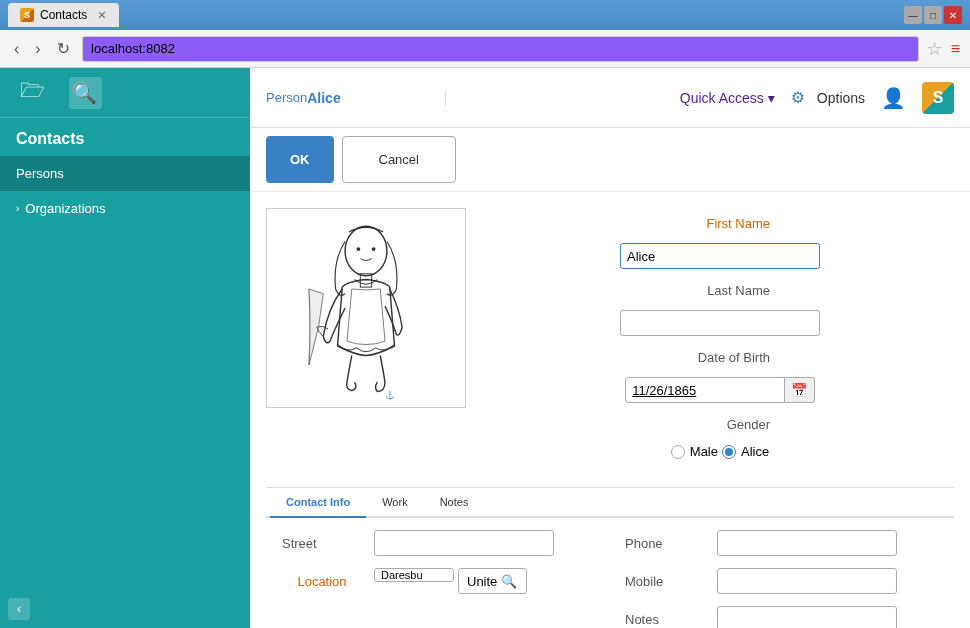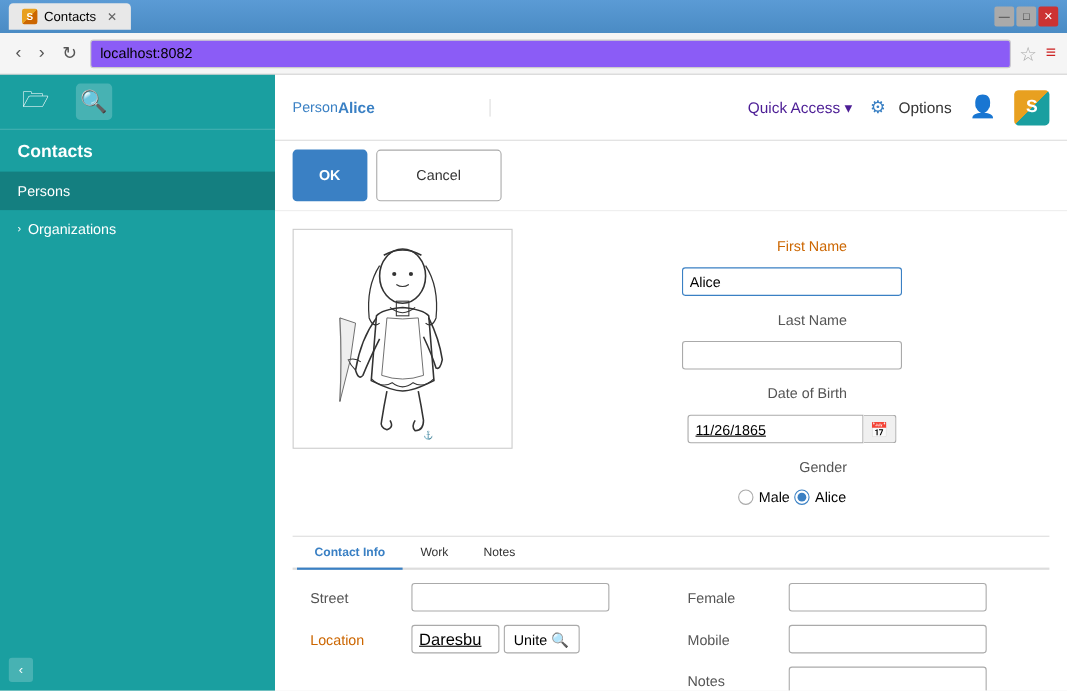--- a/index.html
+++ b/index.html
@@ -392,41 +392,41 @@
       gap: 12px;
       margin-bottom: 12px;
     }
     .tab-label {
       width: 80px;
       color: #555;
       font-size: 13px;
     }
     .tab-label.required {
       color: #cc6600;
+      text-align: center;
     }
     .tab-input {
       border: 1px solid #aaa;
       border-radius: 3px;
       padding: 4px 6px;
       font-size: 13px;
       width: 180px;
       height: 26px;
     }
     .location-inputs {
       display: flex;
       gap: 4px;
     }
     .location-input-small {
       border: 1px solid #aaa;
       border-radius: 3px;
       padding: 4px 6px;
-      font-size: 15px;
+      font-size: 11px;
       width: 80px;
-      height: 26px;
-      text-decoration: underline;
+      height: 14px;
     }
     .location-search-btn {
       border: 1px solid #aaa;
       border-radius: 3px;
       background: white;
       padding: 3px 8px;
       cursor: pointer;
       height: 26px;
       display: flex;
       align-items: center;
@@ -607,21 +607,21 @@
                   <input class="location-input-small" value="Daresbu" style="">
                   <button class="location-search-btn">
                     <span>Unite</span>
                     <span>🔍</span>
                   </button>
                 </div>
               </div>
             </div>
             <div class="tab-column">
               <div class="tab-row">
-                <label class="tab-label">Female</label>
+                <label class="tab-label">Phone</label>
                 <input class="tab-input" value="" style="">
               </div>
               <div class="tab-row">
                 <label class="tab-label">Mobile</label>
                 <input class="tab-input" value="" style="">
               </div>
               <div class="tab-row">
                 <label class="tab-label">Notes</label>
                 <input class="tab-input" value="" style="">
               </div>

